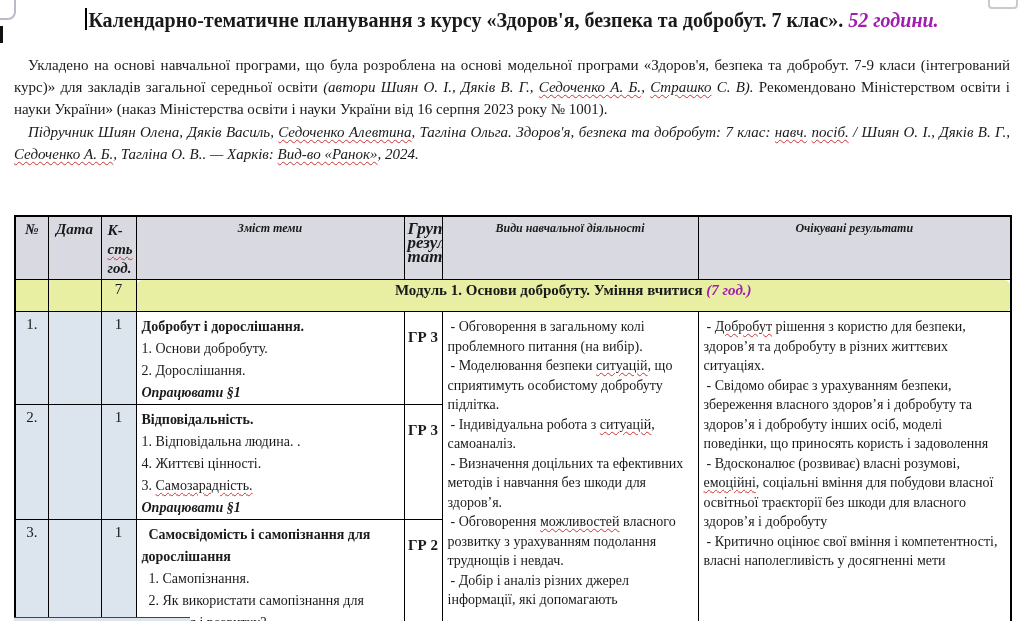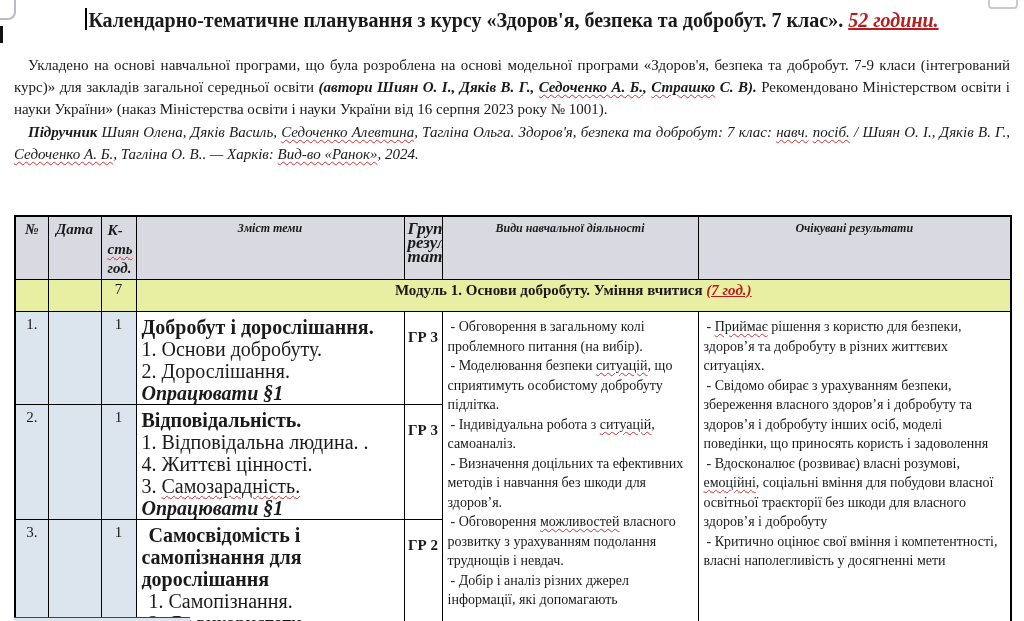--- a/index.html
+++ b/index.html
@@ -9,48 +9,48 @@
   .corner-artifact{position:absolute;left:-8px;top:-8px;width:20px;height:24px;
         border:2px solid #b9bcc4;border-radius:8px;background:transparent;}
   .edge-mark{position:absolute;left:0;top:26px;width:3px;height:17px;background:#111;}
   .tr-artifact{position:absolute;left:988px;top:-5px;width:26px;height:10px;
         border:2px solid #c9c9cf;border-radius:4px;}
   .bottom-sliver{position:absolute;left:14px;top:617px;width:176px;height:5px;
         background:#dce4ee;border-top:1px solid #444;}
   
   .title{margin:6px 10px 0 10px;text-align:center;font-size:20px;font-weight:bold;line-height:28px;}
   .cursor{display:inline-block;width:2px;height:22px;background:#000;vertical-align:-3px;margin-right:1px;}
-  .red-it{color:#b91c1c;font-style:italic;font-weight:bold;text-decoration:underline;}
+  .red-it{color:#a21caf;font-style:italic;font-weight:bold;}
   
   .para{margin:20px 14px 0 14px;width:996px;font-size:15px;line-height:22px;
         text-align:justify;text-indent:14px;}
   .para.p2{margin-top:1px;}
-  .bi{font-weight:bold;font-style:italic;margin-top:28px;}
+  .bi{font-weight:normal;font-style:italic;margin-top:28px;}
   .it{font-style:italic;}
   .sq{text-decoration-line:underline;text-decoration-style:wavy;
       text-decoration-color:#cc3333;text-decoration-thickness:1px;text-underline-offset:2px;}
   
   table.plan{border-collapse:collapse;margin:50px 0 0 14px;width:996px;table-layout:fixed;
         border:2px solid #000;}
   table.plan th,table.plan td{border:1px solid #000;vertical-align:top;overflow:hidden;}
   tr.r-head{height:60px;}
   tr.r-mod{height:32px;}
   tr.r1{height:88px;}
   tr.r2{height:97px;}
   tr.r3{height:122px;}
   th{background:#d9d9e2;font-weight:bold;font-style:italic;font-size:12px;
      text-align:center;padding-top:4px;}
   th.small-h{font-size:17px;line-height:14px;text-align:left;padding:5px 2px 0 3px;font-weight:bold;}
   th.ksth{font-size:15px;text-align:left;padding-left:6px;line-height:19px;}
   th.numh,th.dateh{font-size:15px;}
   td.lab{background:#dce4ee;font-size:15px;text-align:center;padding-top:4px;}
   tr.r-mod td{background:#e8efa3;}
-  td.mod-cell{text-align:center;font-weight:bold;font-size:15px;vertical-align:middle;padding:2px 0 0 0;}
+  td.mod-cell{text-align:center;font-weight:bold;font-size:15px;vertical-align:middle;padding:2px 0 0 0;border-radius:7px;}
   td.mod-hours{background:#e8efa3;text-align:center;font-size:15px;vertical-align:middle;}
-  td.content{background:#fff;padding:4px 4px 0 5px;font-size:20px;line-height:22px;}
+  td.content{background:#fff;padding:4px 4px 0 5px;font-size:14px;line-height:22px;}
   .c-title{font-weight:bold;}
   .c-note{font-weight:bold;font-style:italic;padding-right:10px;}
   .ind{text-indent:7px;}
   td.group{background:#fff;font-weight:bold;font-size:15px;text-align:center;padding-top:17px;}
   td.flow{background:#fff;padding:5px 4px 0 5px;font-size:14px;line-height:19.5px;}
   .t-line{text-indent:3px;}
 </style>
 </head>
 <body>
 
@@ -107,21 +107,21 @@
       <td class="group">ГР 3</td>
       <td class="flow" rowspan="3">
         <div class="t-line">- Обговорення в загальному колі проблемного питання (на вибір).</div>
         <div class="t-line"><span>- Моделювання безпеки </span><span class="sq">ситуацій</span><span>, що сприятимуть особистому добробуту підлітка.</span></div>
         <div class="t-line"><span>- Індивідуальна робота з </span><span class="sq">ситуацій</span><span>, самоаналіз.</span></div>
         <div class="t-line">- Визначення доцільних та ефективних методів і навчання без шкоди для здоров’я.</div>
         <div class="t-line"><span>- Обговорення </span><span class="sq">можливостей</span><span> власного розвитку з урахуванням подолання труднощів і невдач.</span></div>
         <div class="t-line">- Добір і аналіз різних джерел інформації, які допомагають</div>
       </td>
       <td class="flow" rowspan="3">
-        <div class="t-line"><span>- </span><span class="sq">Приймає</span><span> рішення з користю для безпеки, здоров’я та добробуту в різних життєвих ситуаціях.</span></div>
+        <div class="t-line"><span>- </span><span class="sq">Добробут</span><span> рішення з користю для безпеки, здоров’я та добробуту в різних життєвих ситуаціях.</span></div>
         <div class="t-line">- Свідомо обирає з урахуванням безпеки, збереження власного здоров’я і добробуту та здоров’я і добробуту інших осіб, моделі поведінки, що приносять користь і задоволення</div>
         <div class="t-line"><span>- Вдосконалює (розвиває) власні розумові, </span><span class="sq">емоційні</span><span>, соціальні вміння для побудови власної освітньої траєкторії без шкоди для власного здоров’я і добробуту</span></div>
         <div class="t-line">- Критично оцінює свої вміння і компетентності, власні наполегливість у досягненні мети</div>
       </td>
     </tr>
 
     <tr class="r2">
       <td class="lab">2.</td>
       <td class="lab"></td>
       <td class="lab">1</td>

